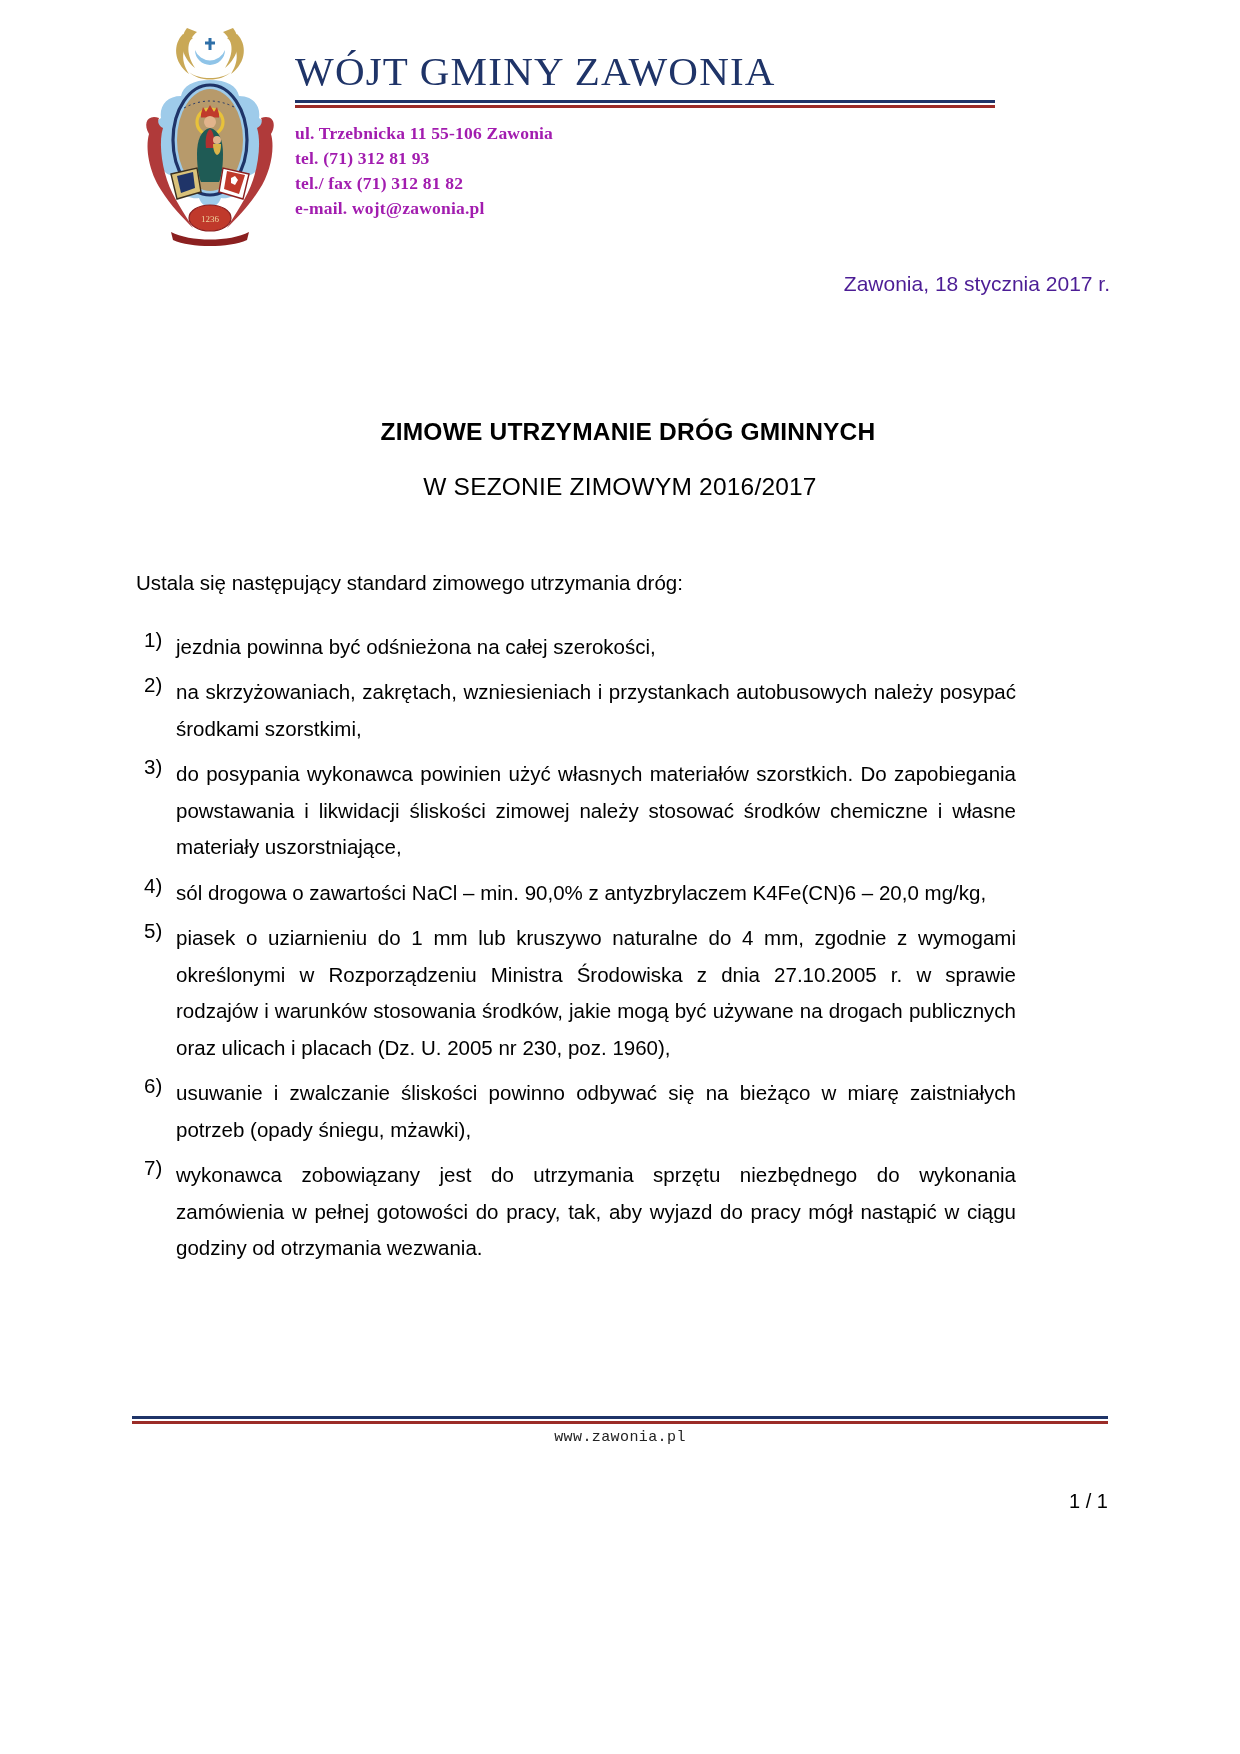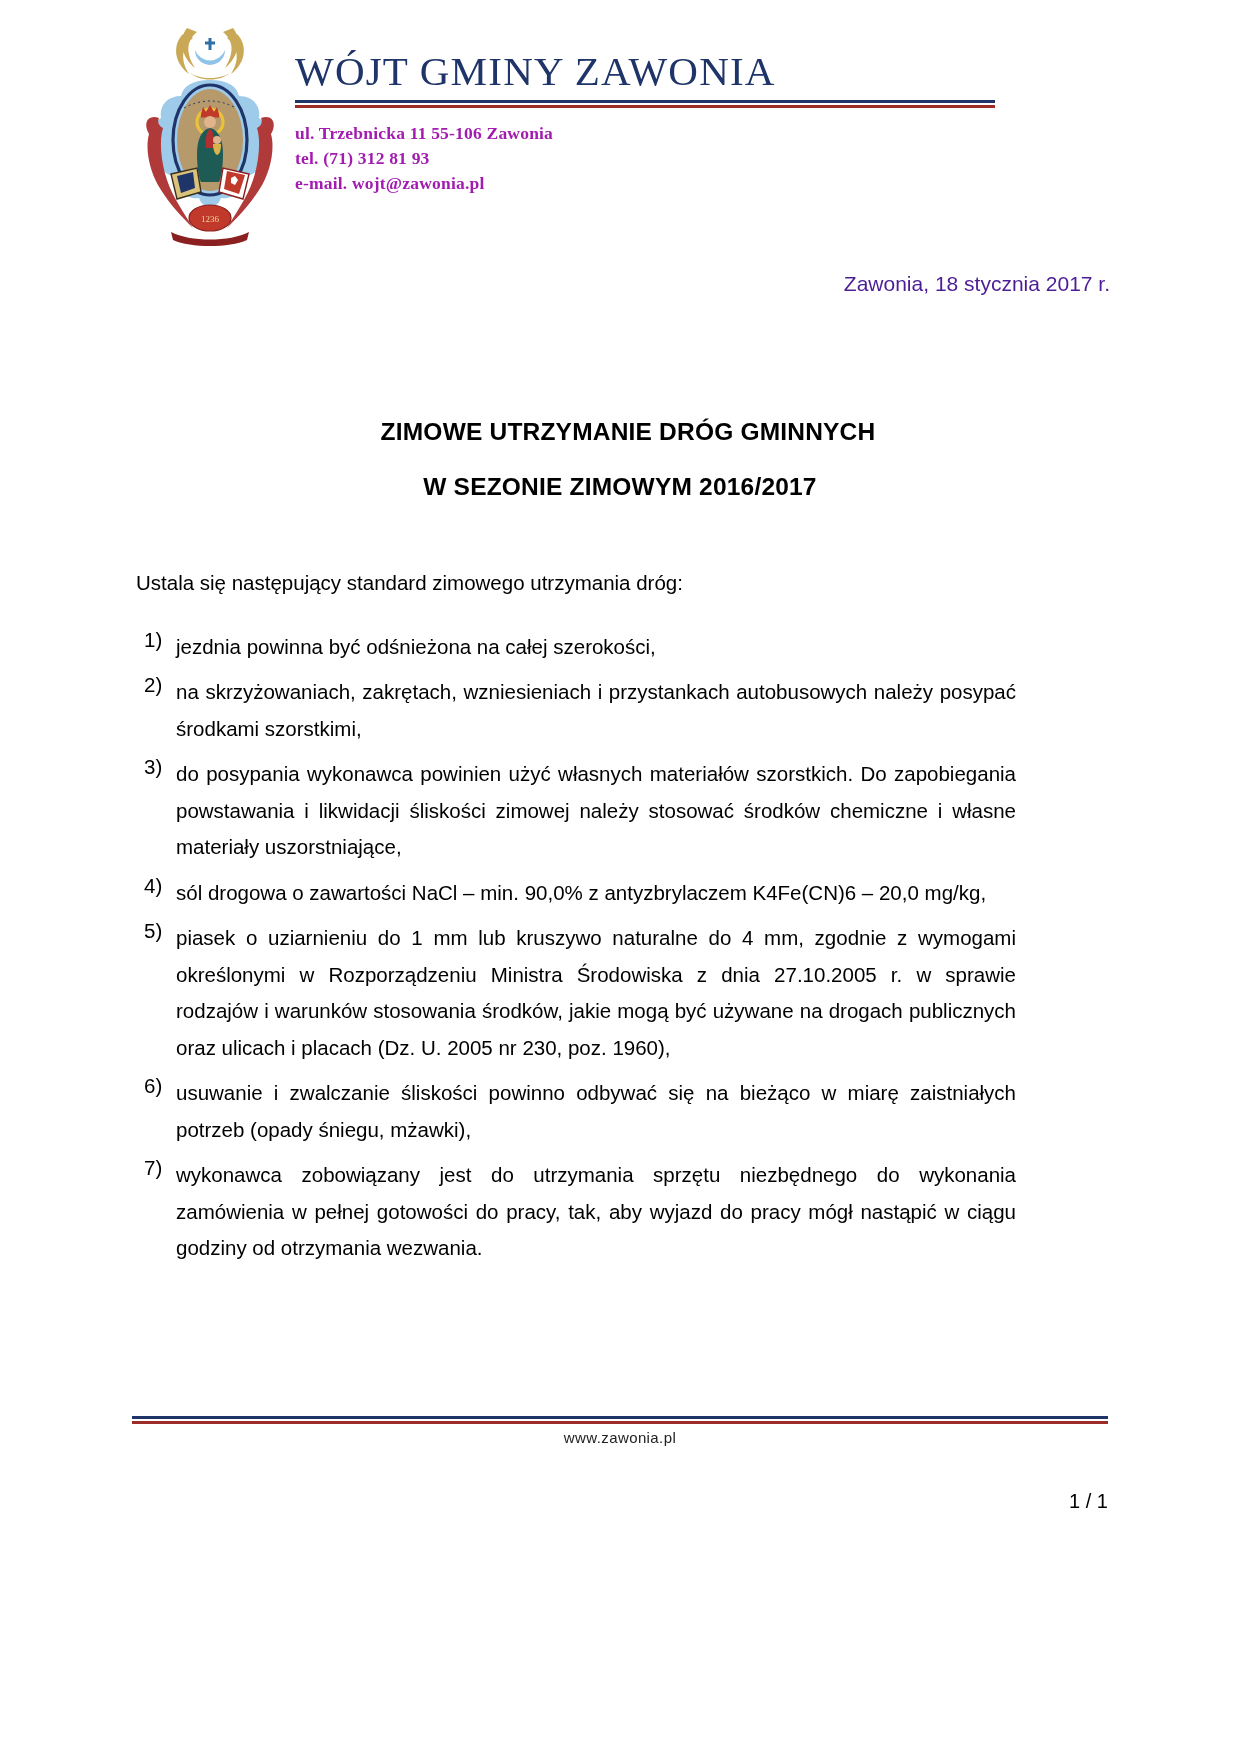--- a/index.html
+++ b/index.html
@@ -95,21 +95,21 @@
     letter-spacing: 0.2px;
     margin-left: 16px;
   }
   .doc-subtitle {
     position: absolute;
     left: 0;
     right: 0;
     top: 473px;
     text-align: center;
     font-size: 24.5px;
-    font-weight: bold;
+    font-weight: normal;
     letter-spacing: 0.2px;
   }
 
   
   .intro {
     position: absolute;
     left: 136px;
     top: 568px;
     width: 880px;
     font-size: 20.5px;
@@ -159,21 +159,21 @@
     background: #1F3468;
   }
   .ft-rule-red {
     height: 3px;
     background: #9B2C28;
     margin-top: 2px;
   }
   .ft-site {
     margin-top: 5px;
     text-align: center;
-    font-family: Liberation Sans, sans-serif;
+    font-family: Liberation Mono, monospace;
     font-size: 15px;
     color: #222;
     letter-spacing: 0.4px;
   }
   .page-num {
     position: absolute;
     right: 132px;
     top: 1490px;
     font-size: 20px;
     color: #000;
@@ -255,20 +255,21 @@
 
     <div class="lh-text">
       <div class="org-title">WÓJT GMINY ZAWONIA</div>
       <div class="lh-rules">
         <div class="lh-rule-navy"></div>
         <div class="lh-rule-red"></div>
       </div>
       <div class="lh-contact">
         <div>ul. Trzebnicka 11  55-106 Zawonia</div>
         <div>tel. (71) 312 81 93</div>
+        <div>tel./ fax (71) 312 81 82</div>
         <div>e-mail. wojt@zawonia.pl</div>
       </div>
     </div>
   </div>
 
   <div class="date-line">Zawonia, 18 stycznia 2017 r.</div>
 
   <div class="doc-title">ZIMOWE UTRZYMANIE DRÓG GMINNYCH</div>
   <div class="doc-subtitle">W SEZONIE ZIMOWYM 2016/2017</div>
 

